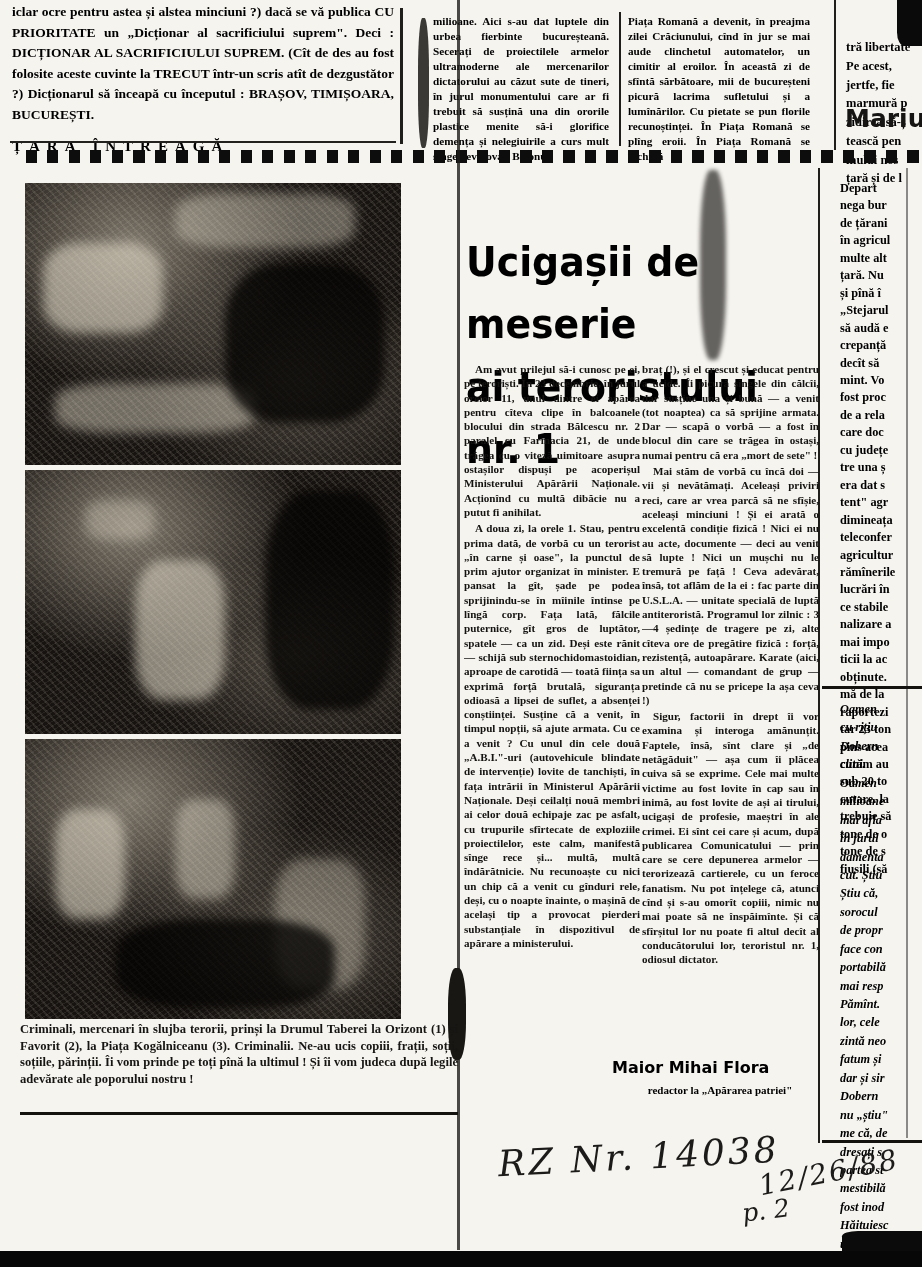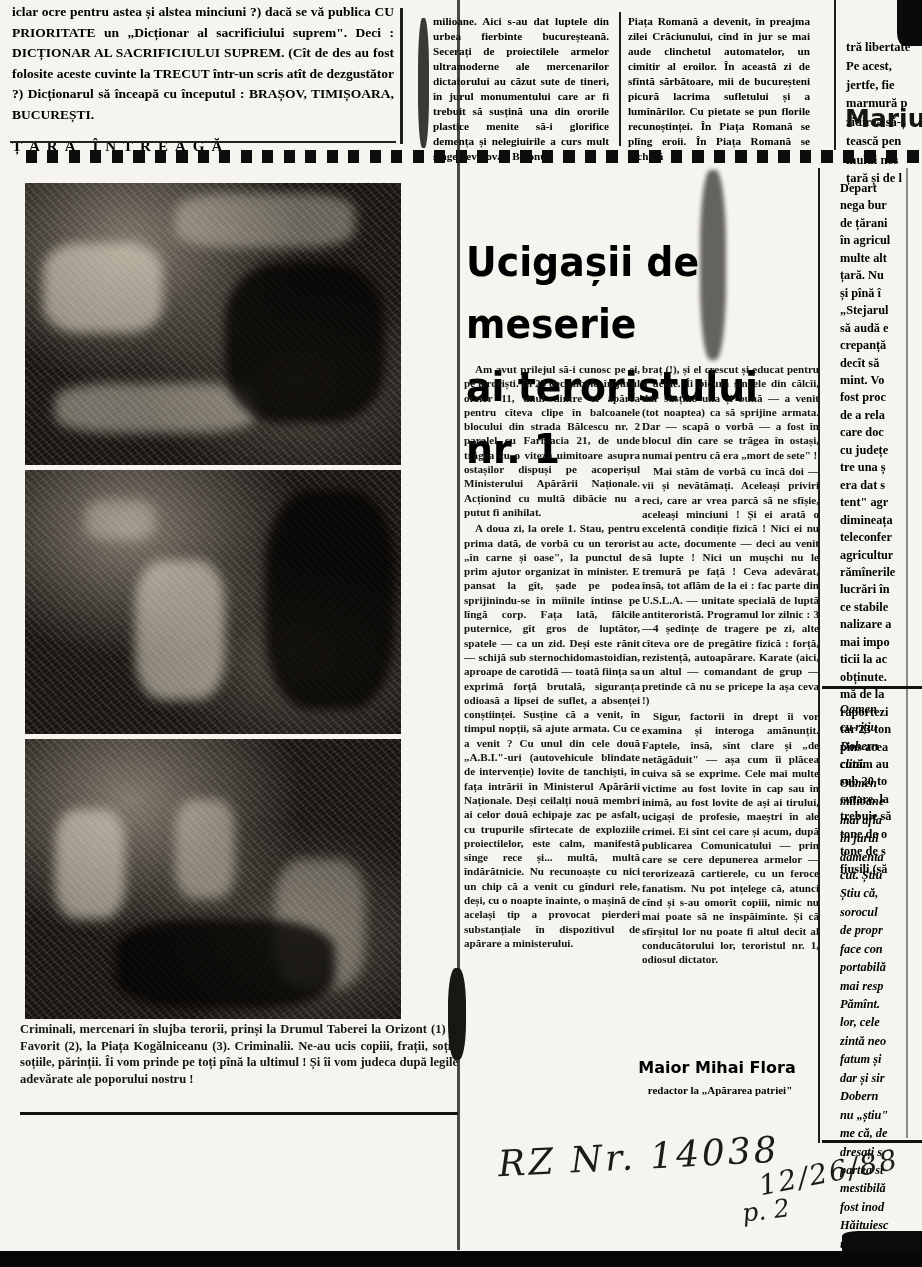--- a/index.html
+++ b/index.html
@@ -46,21 +46,21 @@
   .headline{position:absolute;left:466px;top:232px;width:348px;font-family:"DejaVu Sans",sans-serif;
             font-weight:bold;font-size:39px;line-height:1.55;letter-spacing:0;transform:scale(0.97,1.03);
             transform-origin:left top;color:#0f0e0d;}
   
   .col{position:absolute;top:362px;font-weight:bold;font-size:11.1px;line-height:14.3px;
        text-align:justify;color:#141311;overflow:hidden;}
   .col1{left:464px;width:176px;height:695px;}
   .col2{left:642px;width:177px;height:700px;}
   .para{text-indent:11px;margin:0 0 2px 0;}
   .cont .para:first-child{text-indent:0;}
-  .byline{position:absolute;left:612px;top:1058px;width:210px;text-align:center;font-weight:bold;
+  .byline{position:absolute;left:612px;top:1058px;width:210px;text-align:left;font-weight:bold;
           font-size:16px;font-family:"DejaVu Sans",sans-serif;}
   .byline2{position:absolute;left:620px;top:1084px;width:200px;text-align:center;font-weight:bold;
            font-size:11px;}
   
   .rightcol{position:absolute;left:840px;top:180px;width:86px;font-weight:bold;font-size:12.3px;
             line-height:1.42;overflow:hidden;white-space:nowrap;}
   .rightcol2{position:absolute;left:840px;top:700px;width:86px;font-weight:bold;font-size:12.3px;
              line-height:1.5;overflow:hidden;white-space:nowrap;font-style:italic;}
   .frag{white-space:nowrap;}
   

